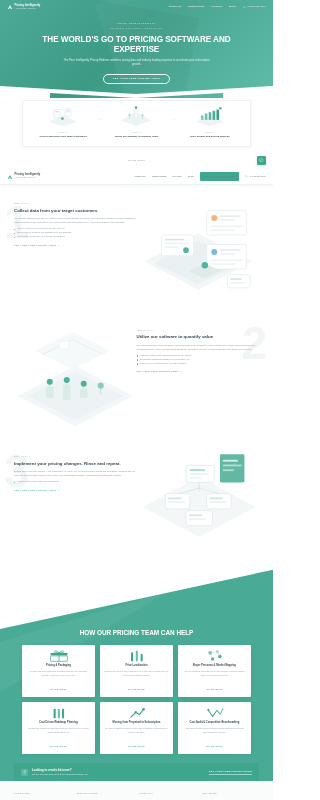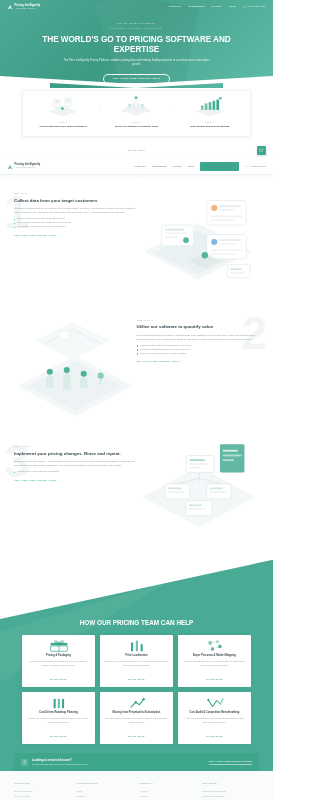--- a/index.html
+++ b/index.html
@@ -1,20 +1,20 @@
 <!DOCTYPE html>
 <html><head>
 <meta charset="utf-8">
 <style>
   *{margin:0;padding:0;box-sizing:border-box}
   html,body{width:273px;height:800px;overflow:hidden}
   body{font-family:"Liberation Sans",sans-serif;background:#fff;color:#444;font-size:3px;line-height:1.5}
 
   
-  .hero{position:relative;height:88px;background:linear-gradient(135deg,#4fb09b 0%,#3fa08a 45%,#57b9a4 100%);overflow:hidden}
+  .hero{position:relative;height:98px;background:linear-gradient(135deg,#4fb09b 0%,#3fa08a 45%,#57b9a4 100%);overflow:hidden}
   .hero:before{content:"";position:absolute;top:-30px;right:-40px;width:200px;height:150px;background:rgba(255,255,255,.045);transform:rotate(-18deg)}
   .hero:after{content:"";position:absolute;bottom:-20px;left:-30px;width:220px;height:120px;background:rgba(0,0,0,.03);transform:rotate(10deg)}
 
   .topnav{position:relative;z-index:5;display:flex;align-items:center;justify-content:space-between;padding:4px 7px 0}
   .logo{display:flex;align-items:center;gap:1.5px}
   .logo-mark{width:6px;height:6px;flex:0 0 6px;position:relative}
   .logo-txt{display:flex;flex-direction:column;line-height:1.1}
   .logo-name{font-size:2.7px;font-weight:700;letter-spacing:.05px;color:#fff;white-space:nowrap}
   .logo-sub{font-size:1.5px;color:rgba(255,255,255,.8);letter-spacing:.15px;white-space:nowrap}
   .topmenu{display:flex;align-items:center;gap:7px}

